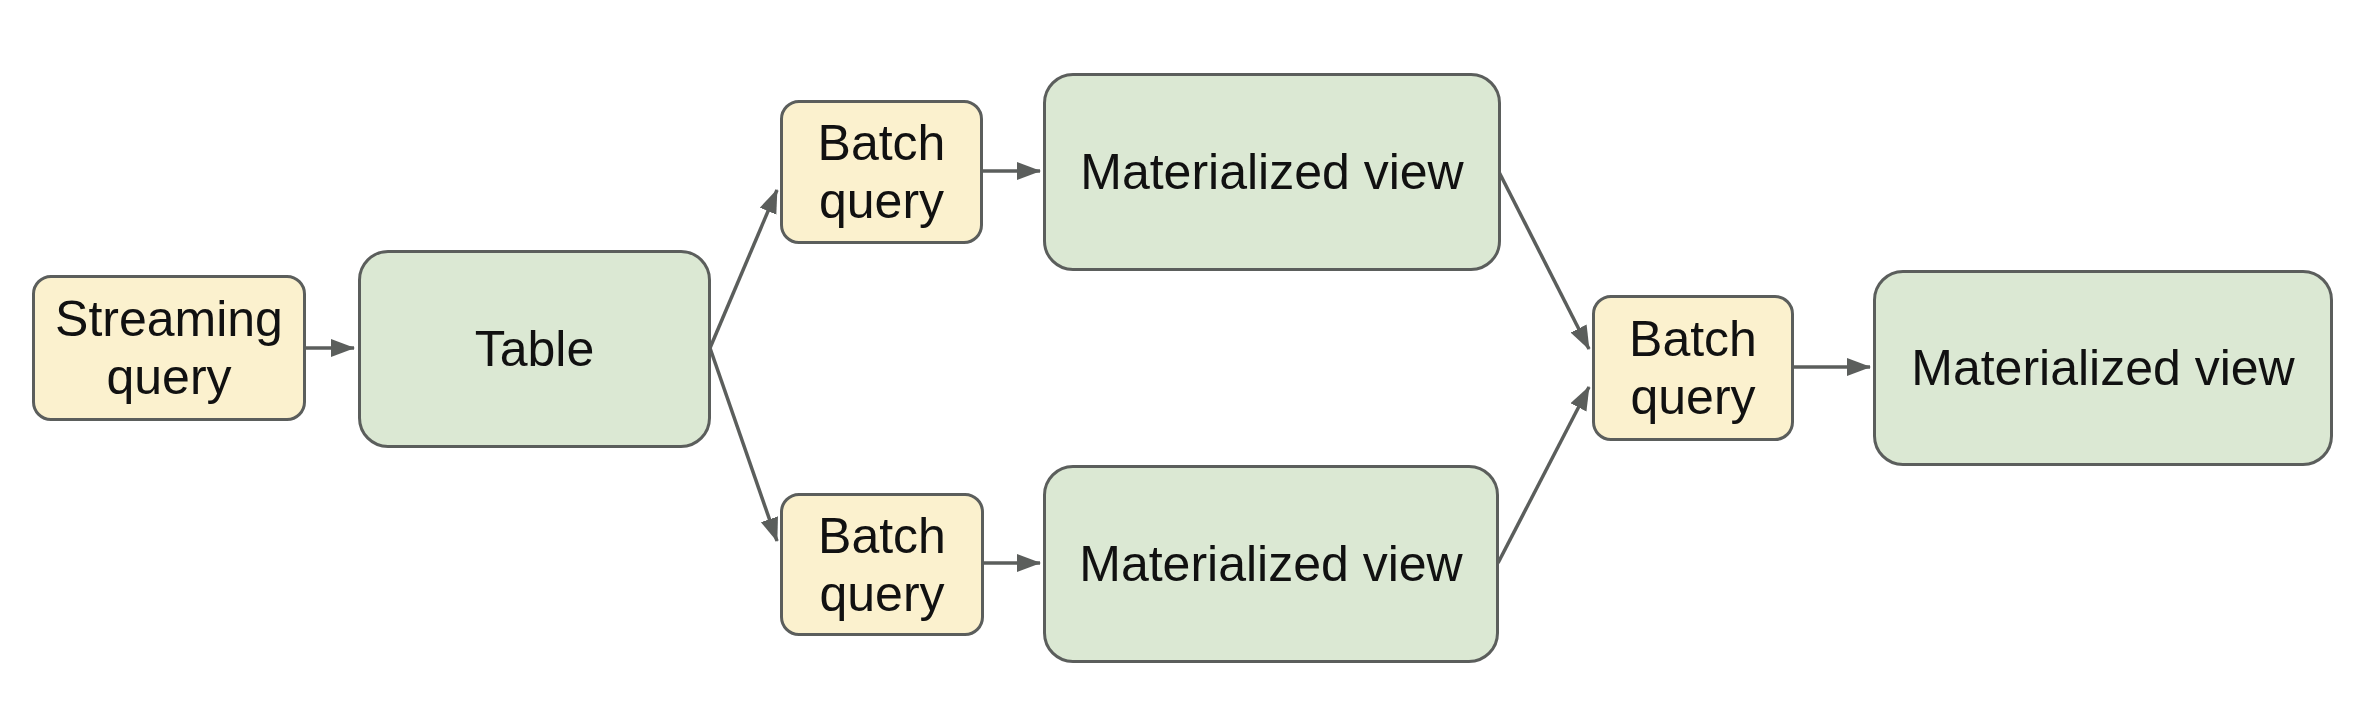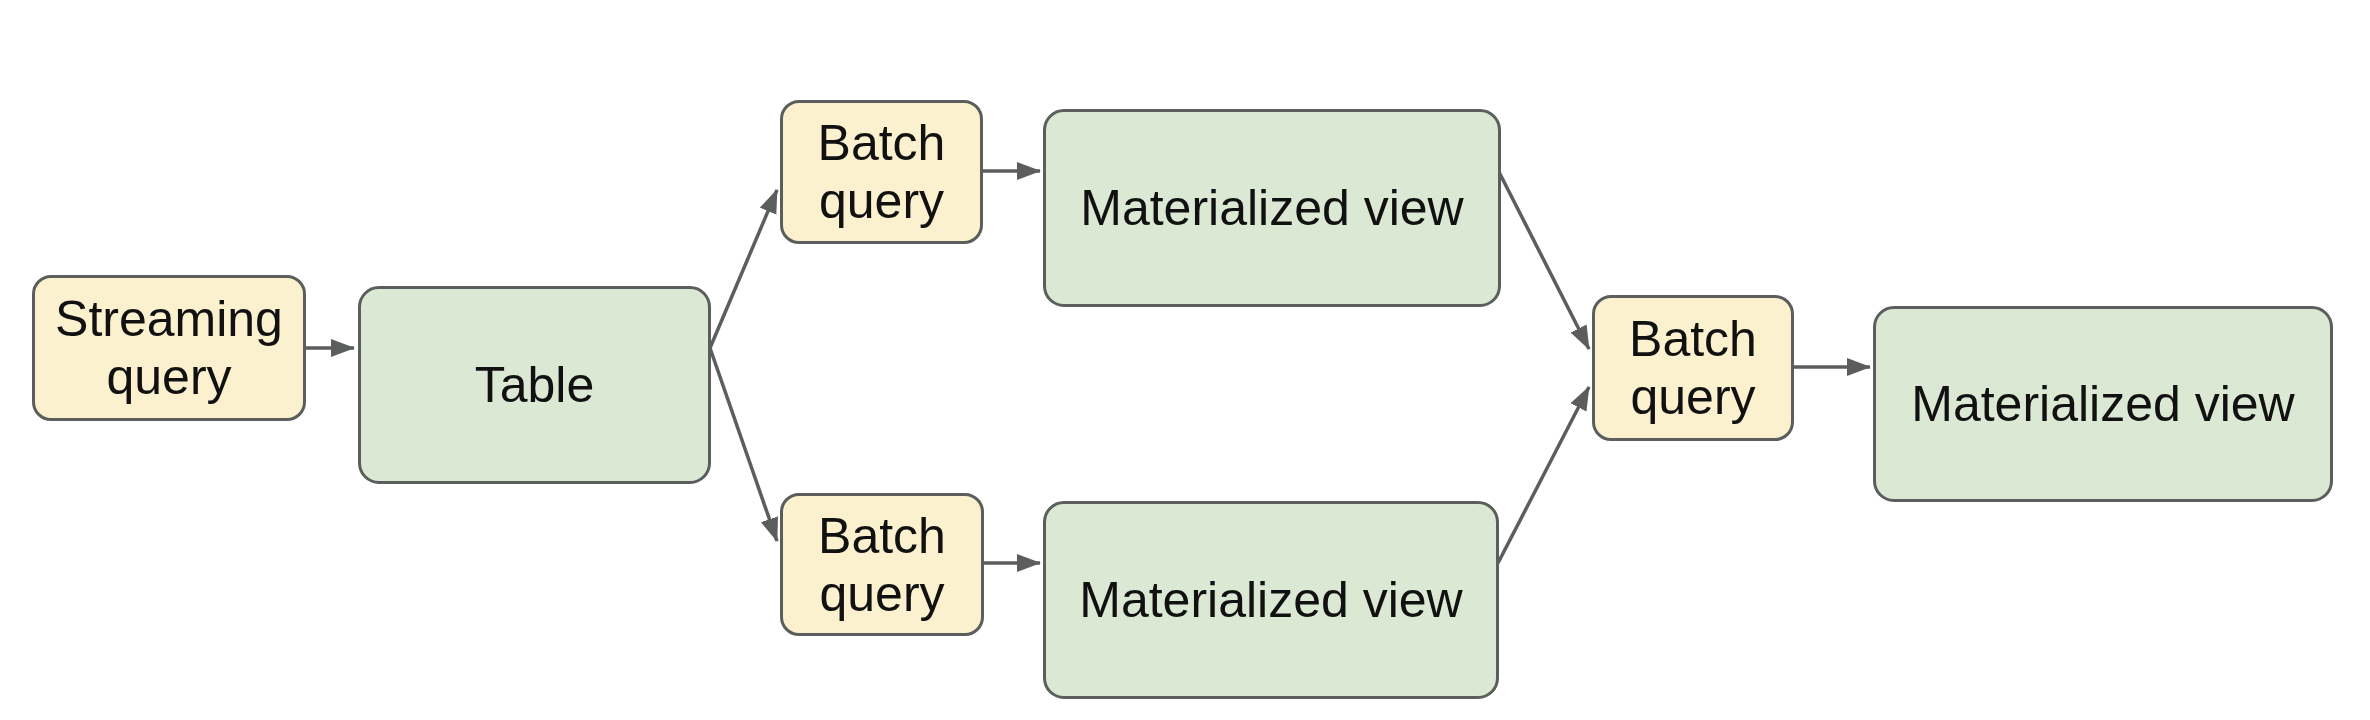--- a/index.html
+++ b/index.html
@@ -43,22 +43,21 @@
     padding: 4px 8px;
     border-radius: 19px;
   }
   .node.query {
     background: var(--query-fill, #FBF1CE);
     border: 3px solid var(--border, #5B5E5C);
   }
   .node.view {
     background: var(--view-fill, #DBE8D3);
     border: 3px solid var(--border, #5B5E5C);
-    border-radius: 21px;
-    margin-top: 36px;
+    border-radius: 30px;
   }
   
   .pos-streaming      { left: 32px;   top: 275px; width: 274px; height: 146px; }
   .pos-table          { left: 358px;  top: 250px; width: 353px; height: 198px; }
   .pos-batch-top      { left: 780px;  top: 100px; width: 203px; height: 144px; }
   .pos-view-top       { left: 1043px; top: 73px;  width: 458px; height: 198px; }
   .pos-batch-bottom   { left: 780px;  top: 493px; width: 204px; height: 143px; }
   .pos-view-bottom    { left: 1043px; top: 465px; width: 456px; height: 198px; }
   .pos-batch-right    { left: 1592px; top: 295px; width: 202px; height: 146px; }
   .pos-view-final     { left: 1873px; top: 270px; width: 460px; height: 196px; }

